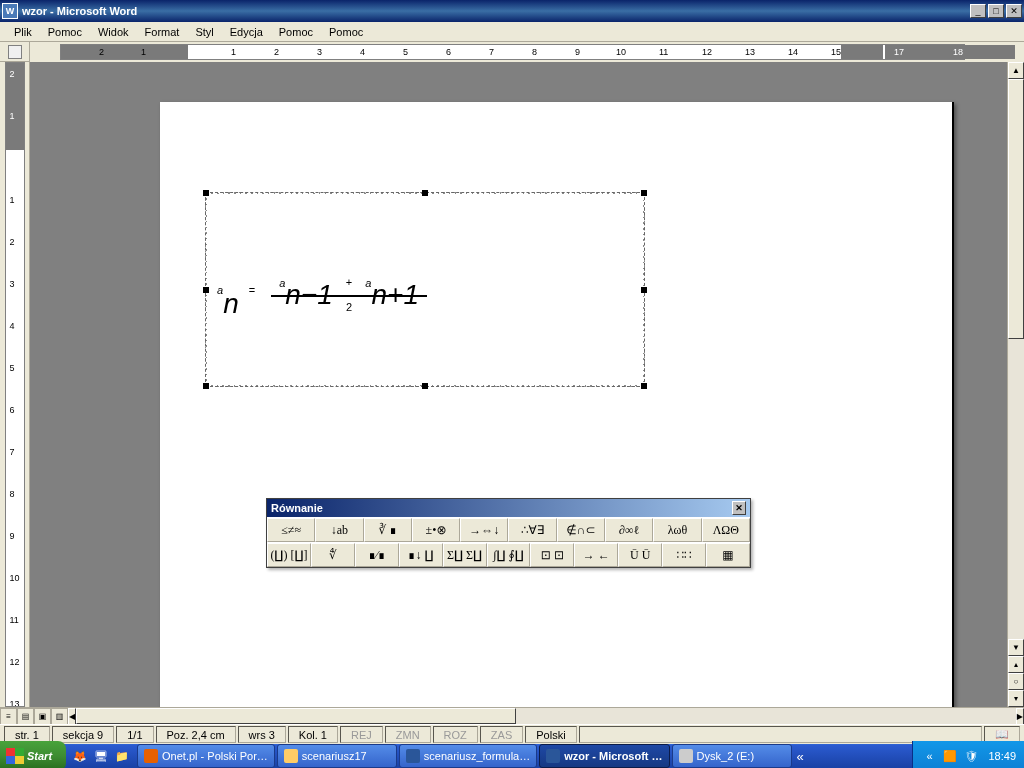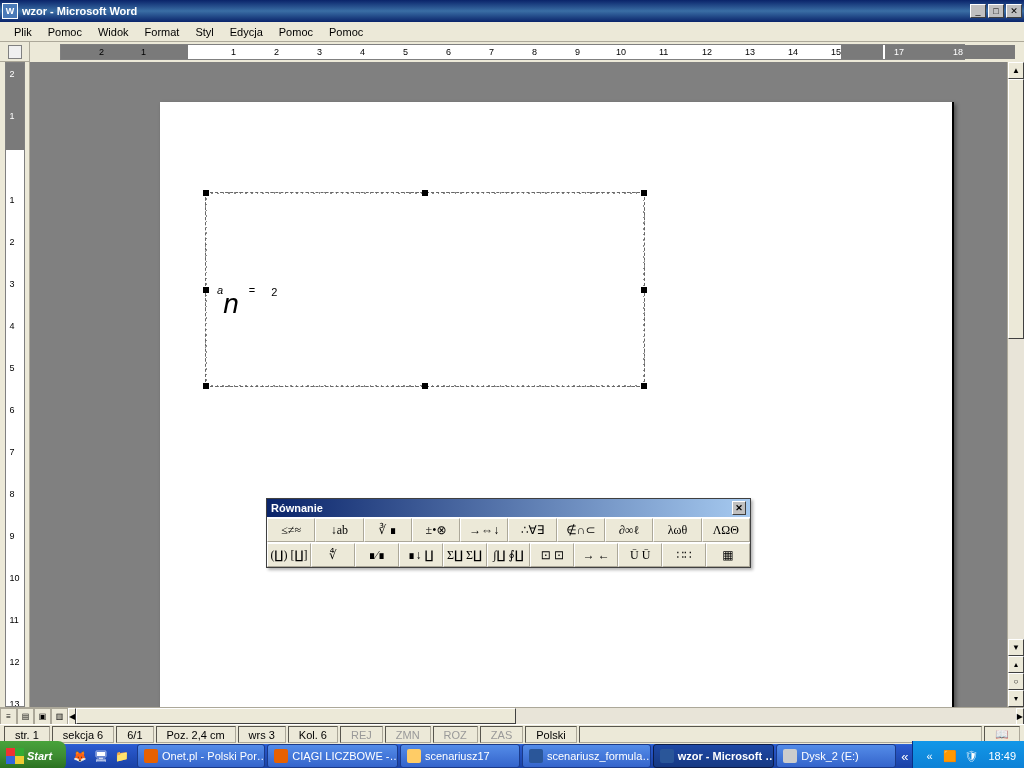--- a/index.html
+++ b/index.html
@@ -153,20 +153,25 @@
         <div class="eq-handle" style="right:-3px;top:50%;margin-top:-3px"></div>
         <div class="eq-handle" style="left:-3px;bottom:-3px"></div>
         <div class="eq-handle" style="left:50%;bottom:-3px;margin-left:-3px"></div>
         <div class="eq-handle" style="right:-3px;bottom:-3px"></div>
         <div class="eq-inner">
          <div class="formula">
           <span>a</span>
               <span class="sub">n</span>
           <span class="op">=</span>
           <span class="frac">
+            <span class="num">
+              <span>a</span><span class="sub">n−1</span>
+              <span class="op" style="font-style:normal">+</span>
+              <span>a</span><span class="sub">n+1</span>
+            </span>
             <span class="den">2</span>
           </span>
          </div>
         </div>
       </div>
     </div>
 
     <div class="eq-toolbar">
       <div class="tb-title">
         <span>Równanie</span>
@@ -223,25 +228,25 @@
     <div class="sbtn">◀</div>
     <div class="hstrack">
       <div class="hsthumb" style="left:0;width:440px"></div>
     </div>
     <div class="sbtn">▶</div>
   </div>
 </div>
 
 <div class="statusbar">
   <div class="cell">str. 1</div>
-  <div class="cell">sekcja 6</div>
-  <div class="cell">6/1</div>
+  <div class="cell">sekcja 9</div>
+  <div class="cell">1/1</div>
   <div class="cell">Poz. 2,4 cm</div>
   <div class="cell">wrs 3</div>
-  <div class="cell">Kol. 6</div>
+  <div class="cell">Kol. 1</div>
   <div class="cell dim">REJ</div>
   <div class="cell dim">ZMN</div>
   <div class="cell dim">ROZ</div>
   <div class="cell dim">ZAS</div>
   <div class="cell">Polski</div>
   <div class="cell" style="flex:1;border:1px inset #aca899"></div>
   <div class="cell">📖</div>
 </div>
 
 <div class="taskbar">
@@ -257,24 +262,20 @@
   <div class="ql">
     <div class="qitem">🦊</div>
     <div class="qitem">🖥</div>
     <div class="qitem">📁</div>
   </div>
   <div class="taskbtn">
       <div class="tbicon" style="background:#e66000"></div>
       <span>Onet.pl - Polski Por…</span>
     </div>
   <div class="taskbtn">
-      <div class="tbicon" style="background:#e66000"></div>
-      <span>CIĄGI LICZBOWE -…</span>
-    </div>
-  <div class="taskbtn">
       <div class="tbicon" style="background:#fc6"></div>
       <span>scenariusz17</span>
     </div>
   <div class="taskbtn">
       <div class="tbicon" style="background:#2a5699"></div>
       <span>scenariusz_formula…</span>
     </div>
   <div class="taskbtn active">
       <div class="tbicon" style="background:#2a5699"></div>
       <span>wzor - Microsoft …</span>

